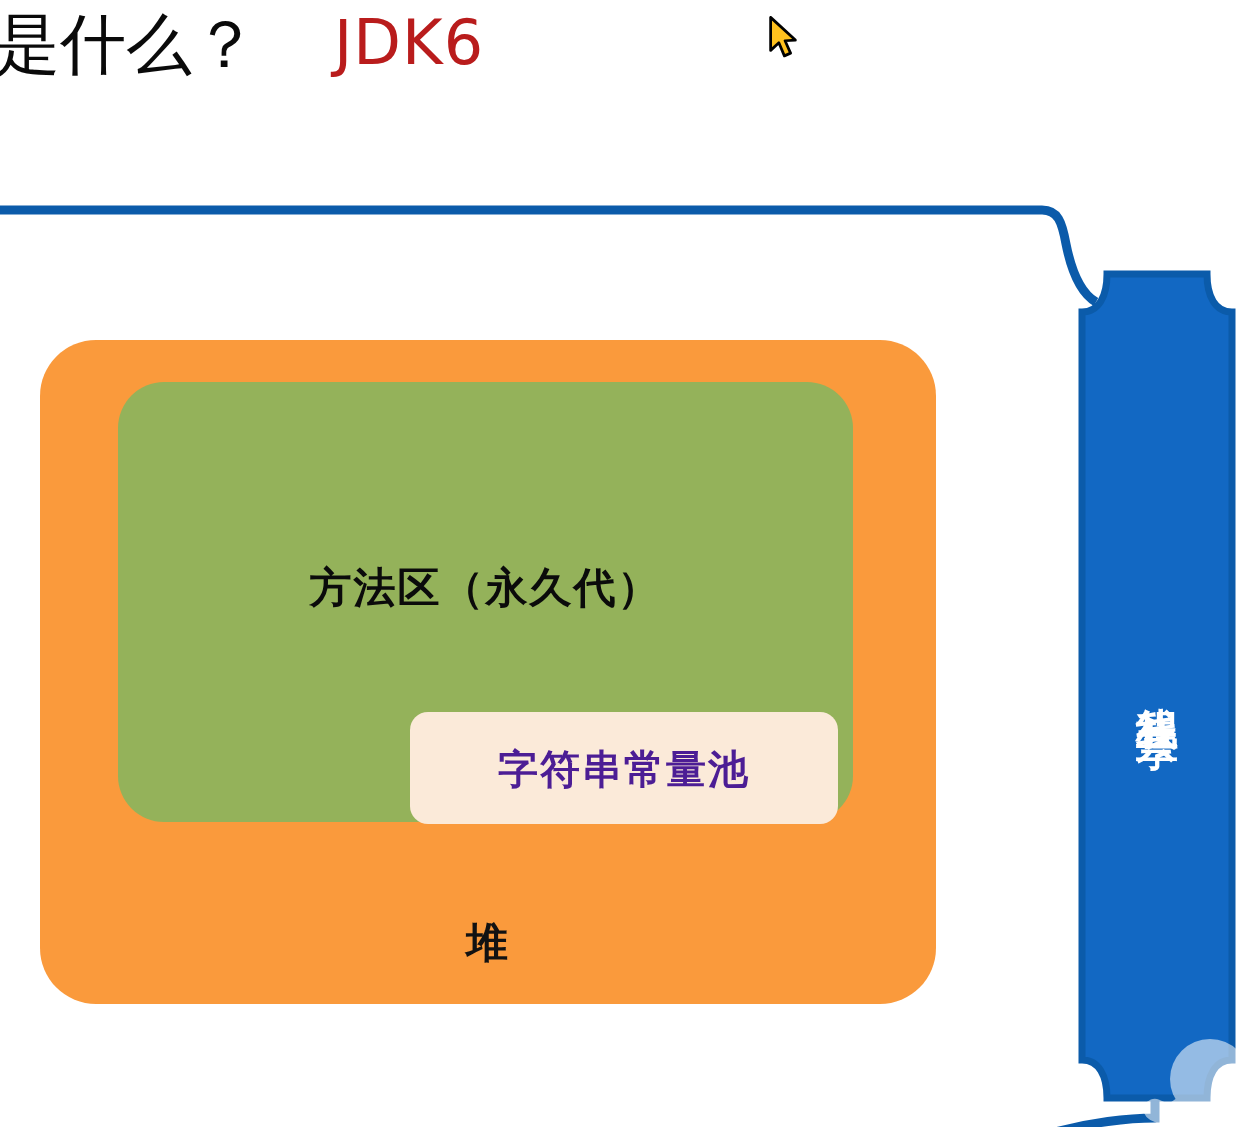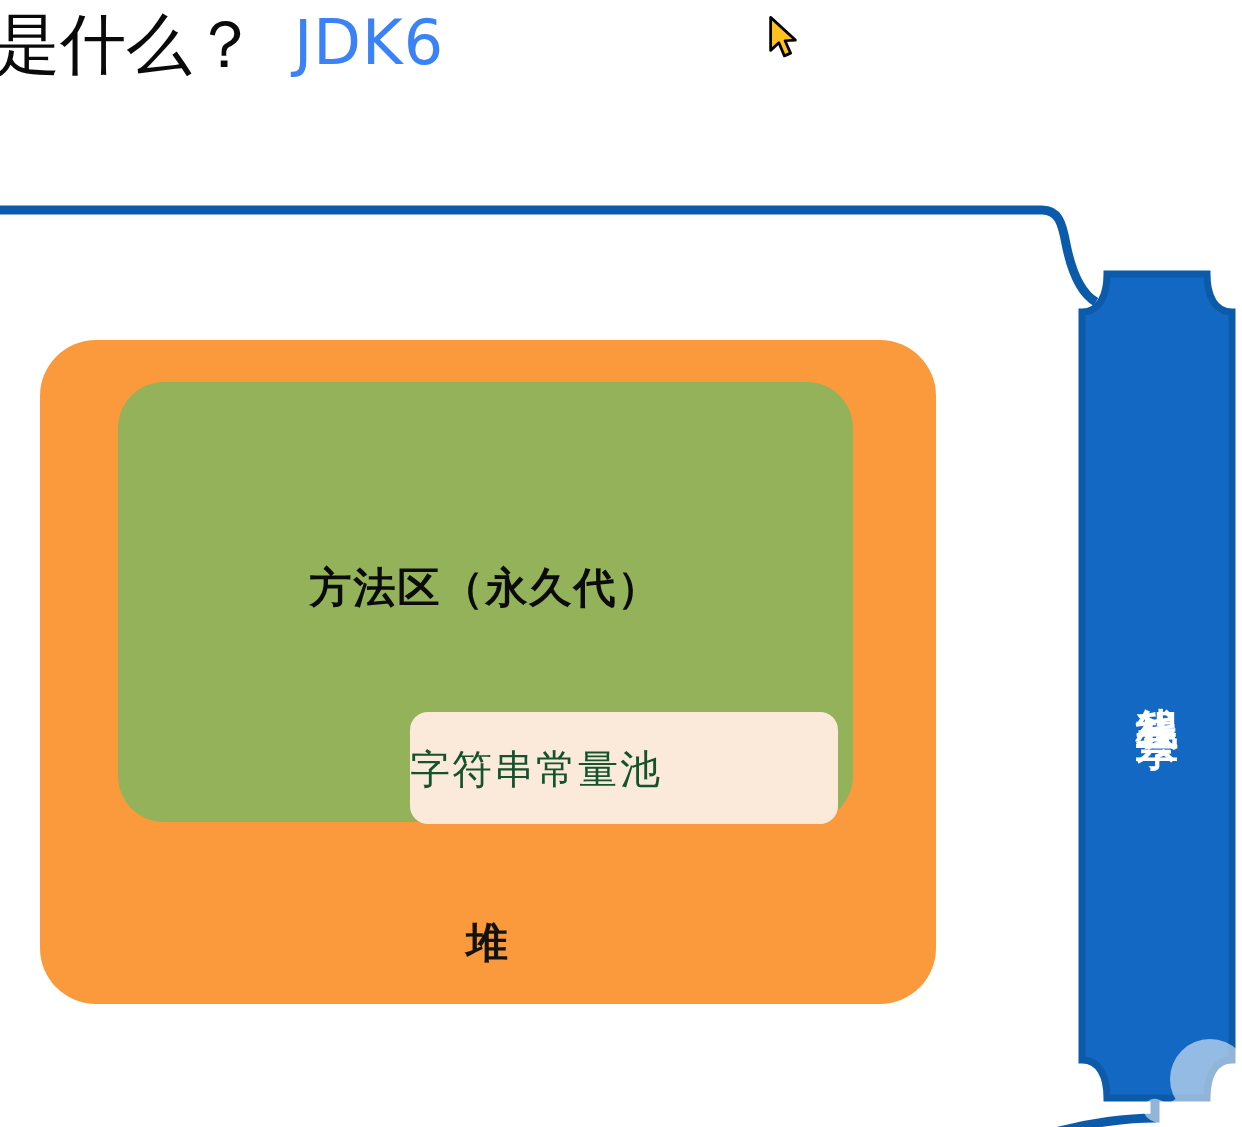--- a/index.html
+++ b/index.html
@@ -33,23 +33,23 @@
     font-size: 66px;
     line-height: 1;
     color: #0a0a0a;
     font-weight: 400;
     letter-spacing: 0px;
     margin-left: -6px;
   }
   .title-en {
     font-size: 62px;
     line-height: 1;
-    color: #3b82f6;
+    color: #b91c1c;
     font-weight: 400;
-    margin-left: 36px;
+    margin-left: 76px;
     letter-spacing: 1px;
   }
 
   
   .cursor {
     position: absolute;
     left: 766px;
     top: 16px;
     width: 34px;
     height: 44px;
@@ -118,24 +118,24 @@
     width: 428px;
     height: 112px;
     background: #FBEAD9;
     border-radius: 18px;
   }
   .stringpool-label {
     position: absolute;
     left: 0;
     right: 0;
     top: 30px;
-    text-align: left;
+    text-align: center;
     font-size: 40px;
-    font-weight: normal;
-    color: #14532d;
+    font-weight: bold;
+    color: #4c1d95;
     letter-spacing: 2px;
   }
 
   
   .shared-bar-wrap {
     position: absolute;
     left: 1077px;
     top: 266px;
     width: 160px;
     height: 840px;

